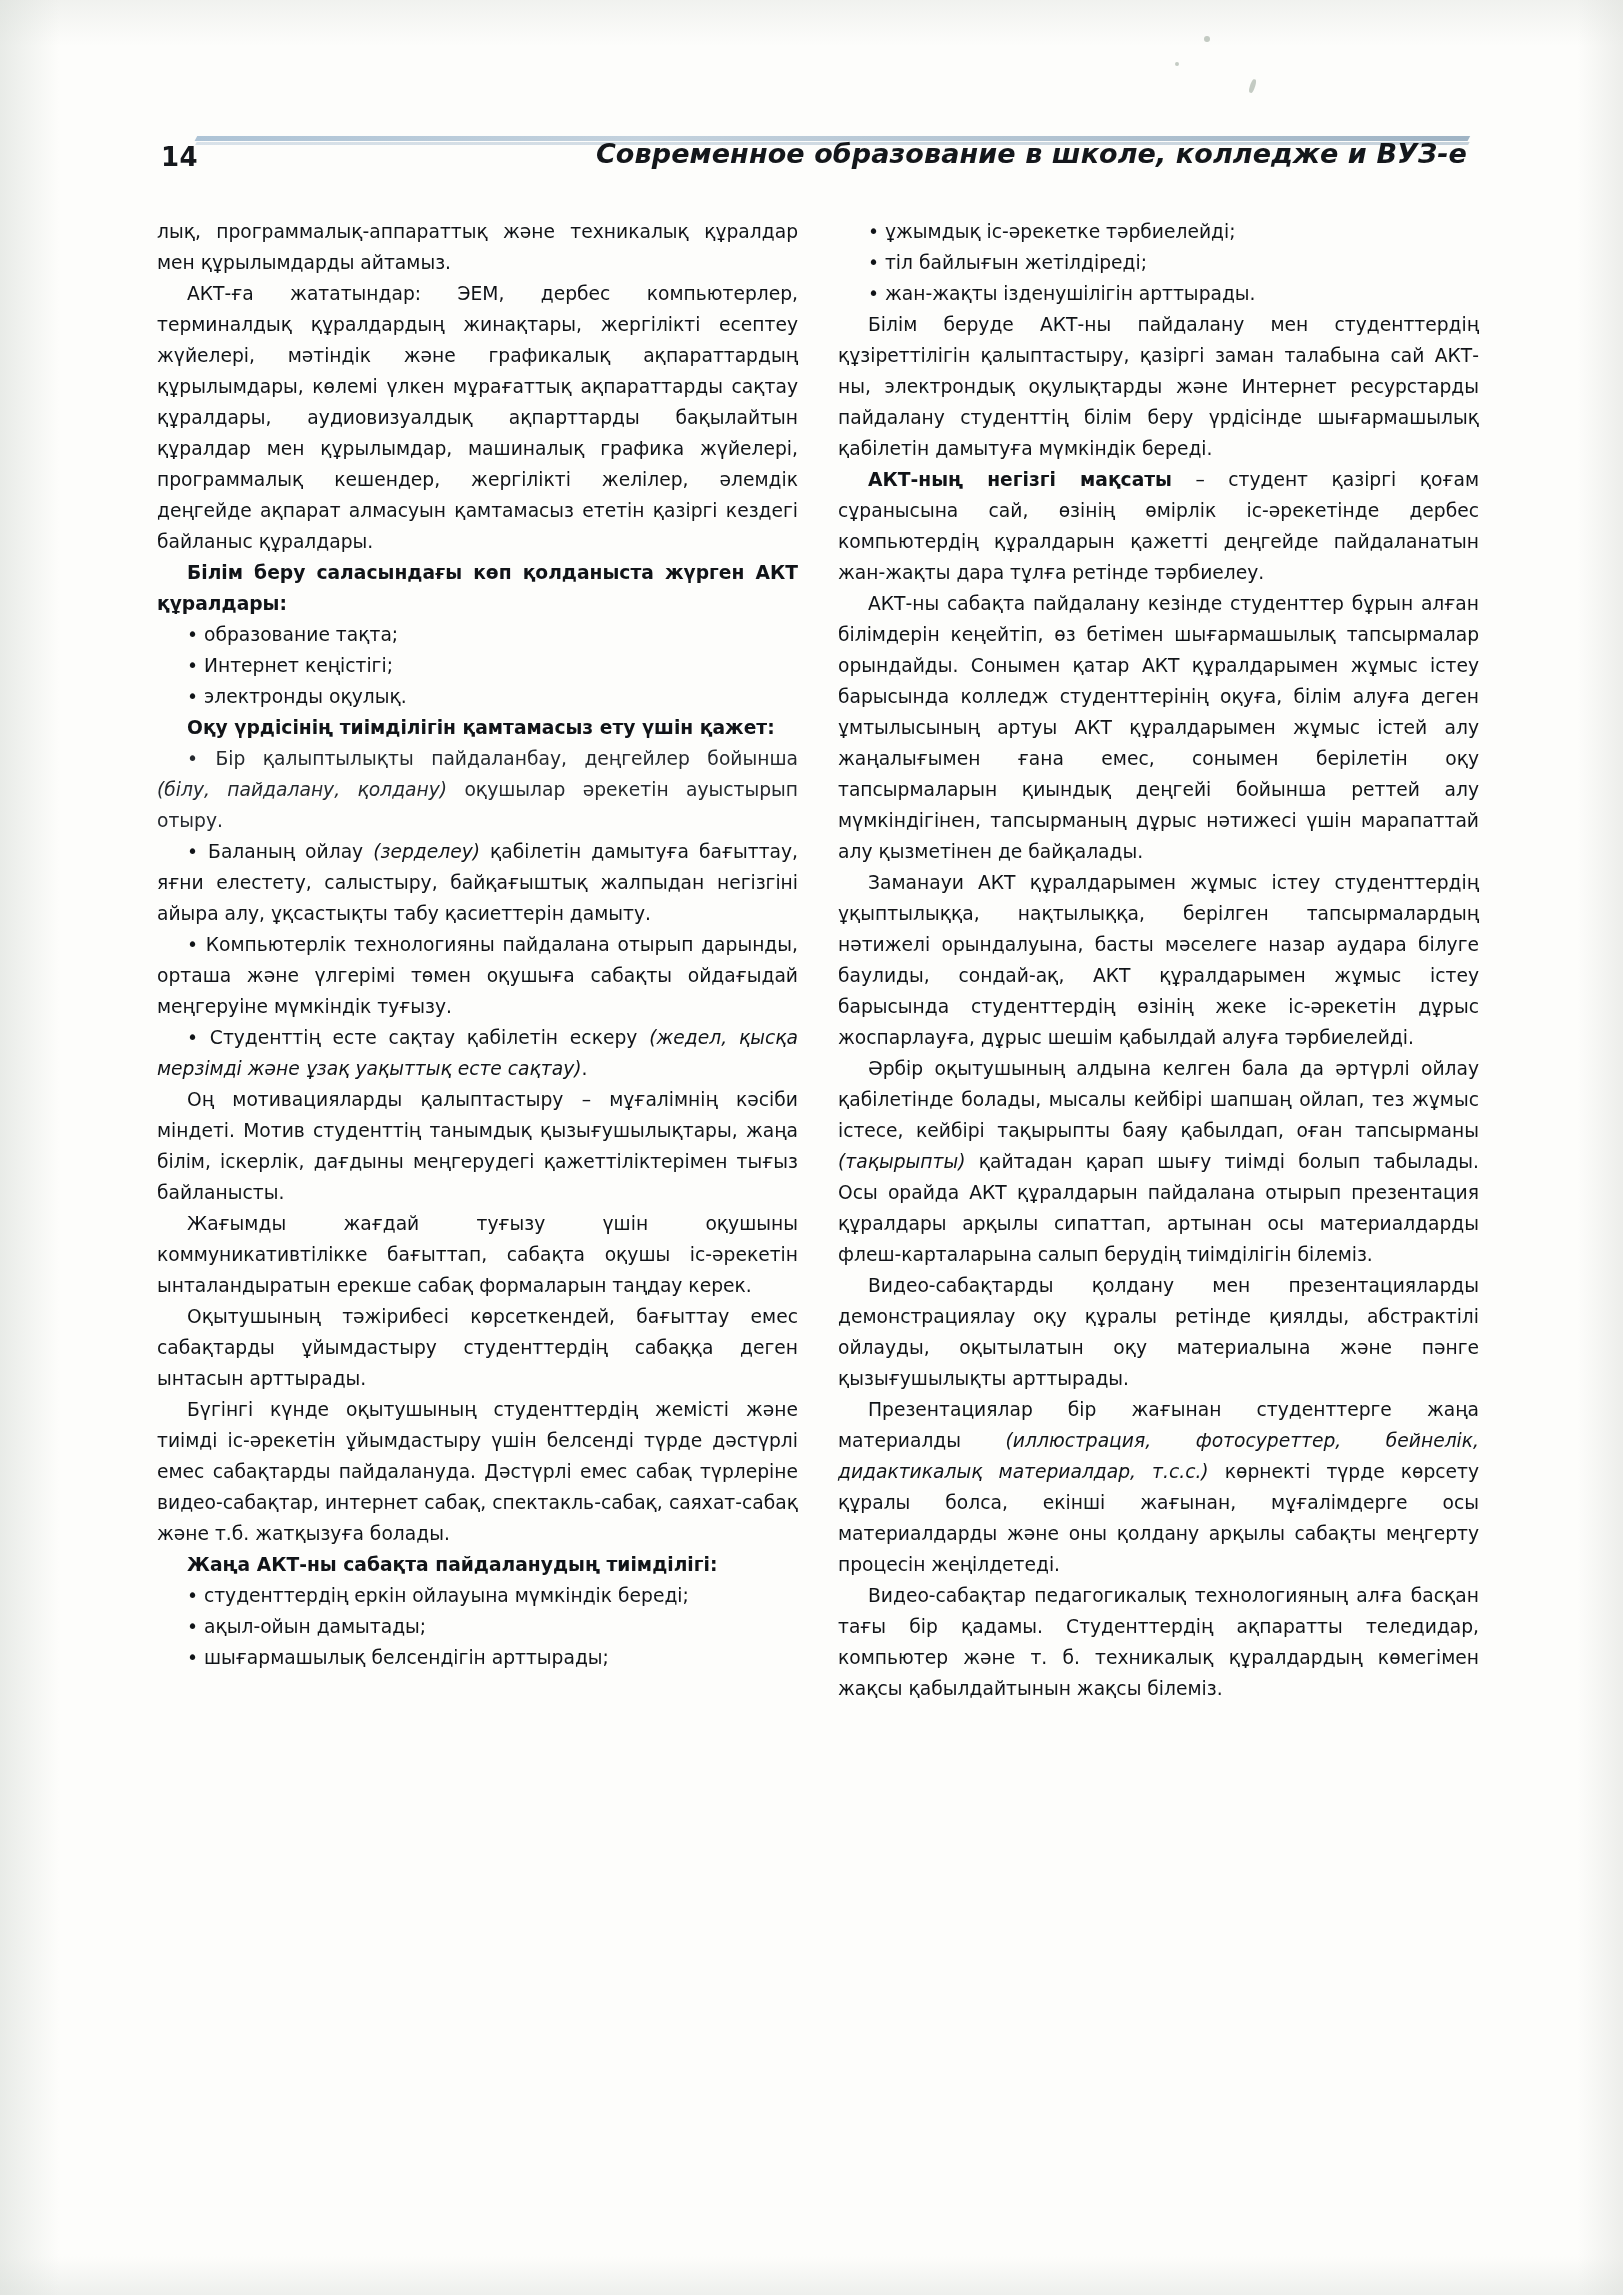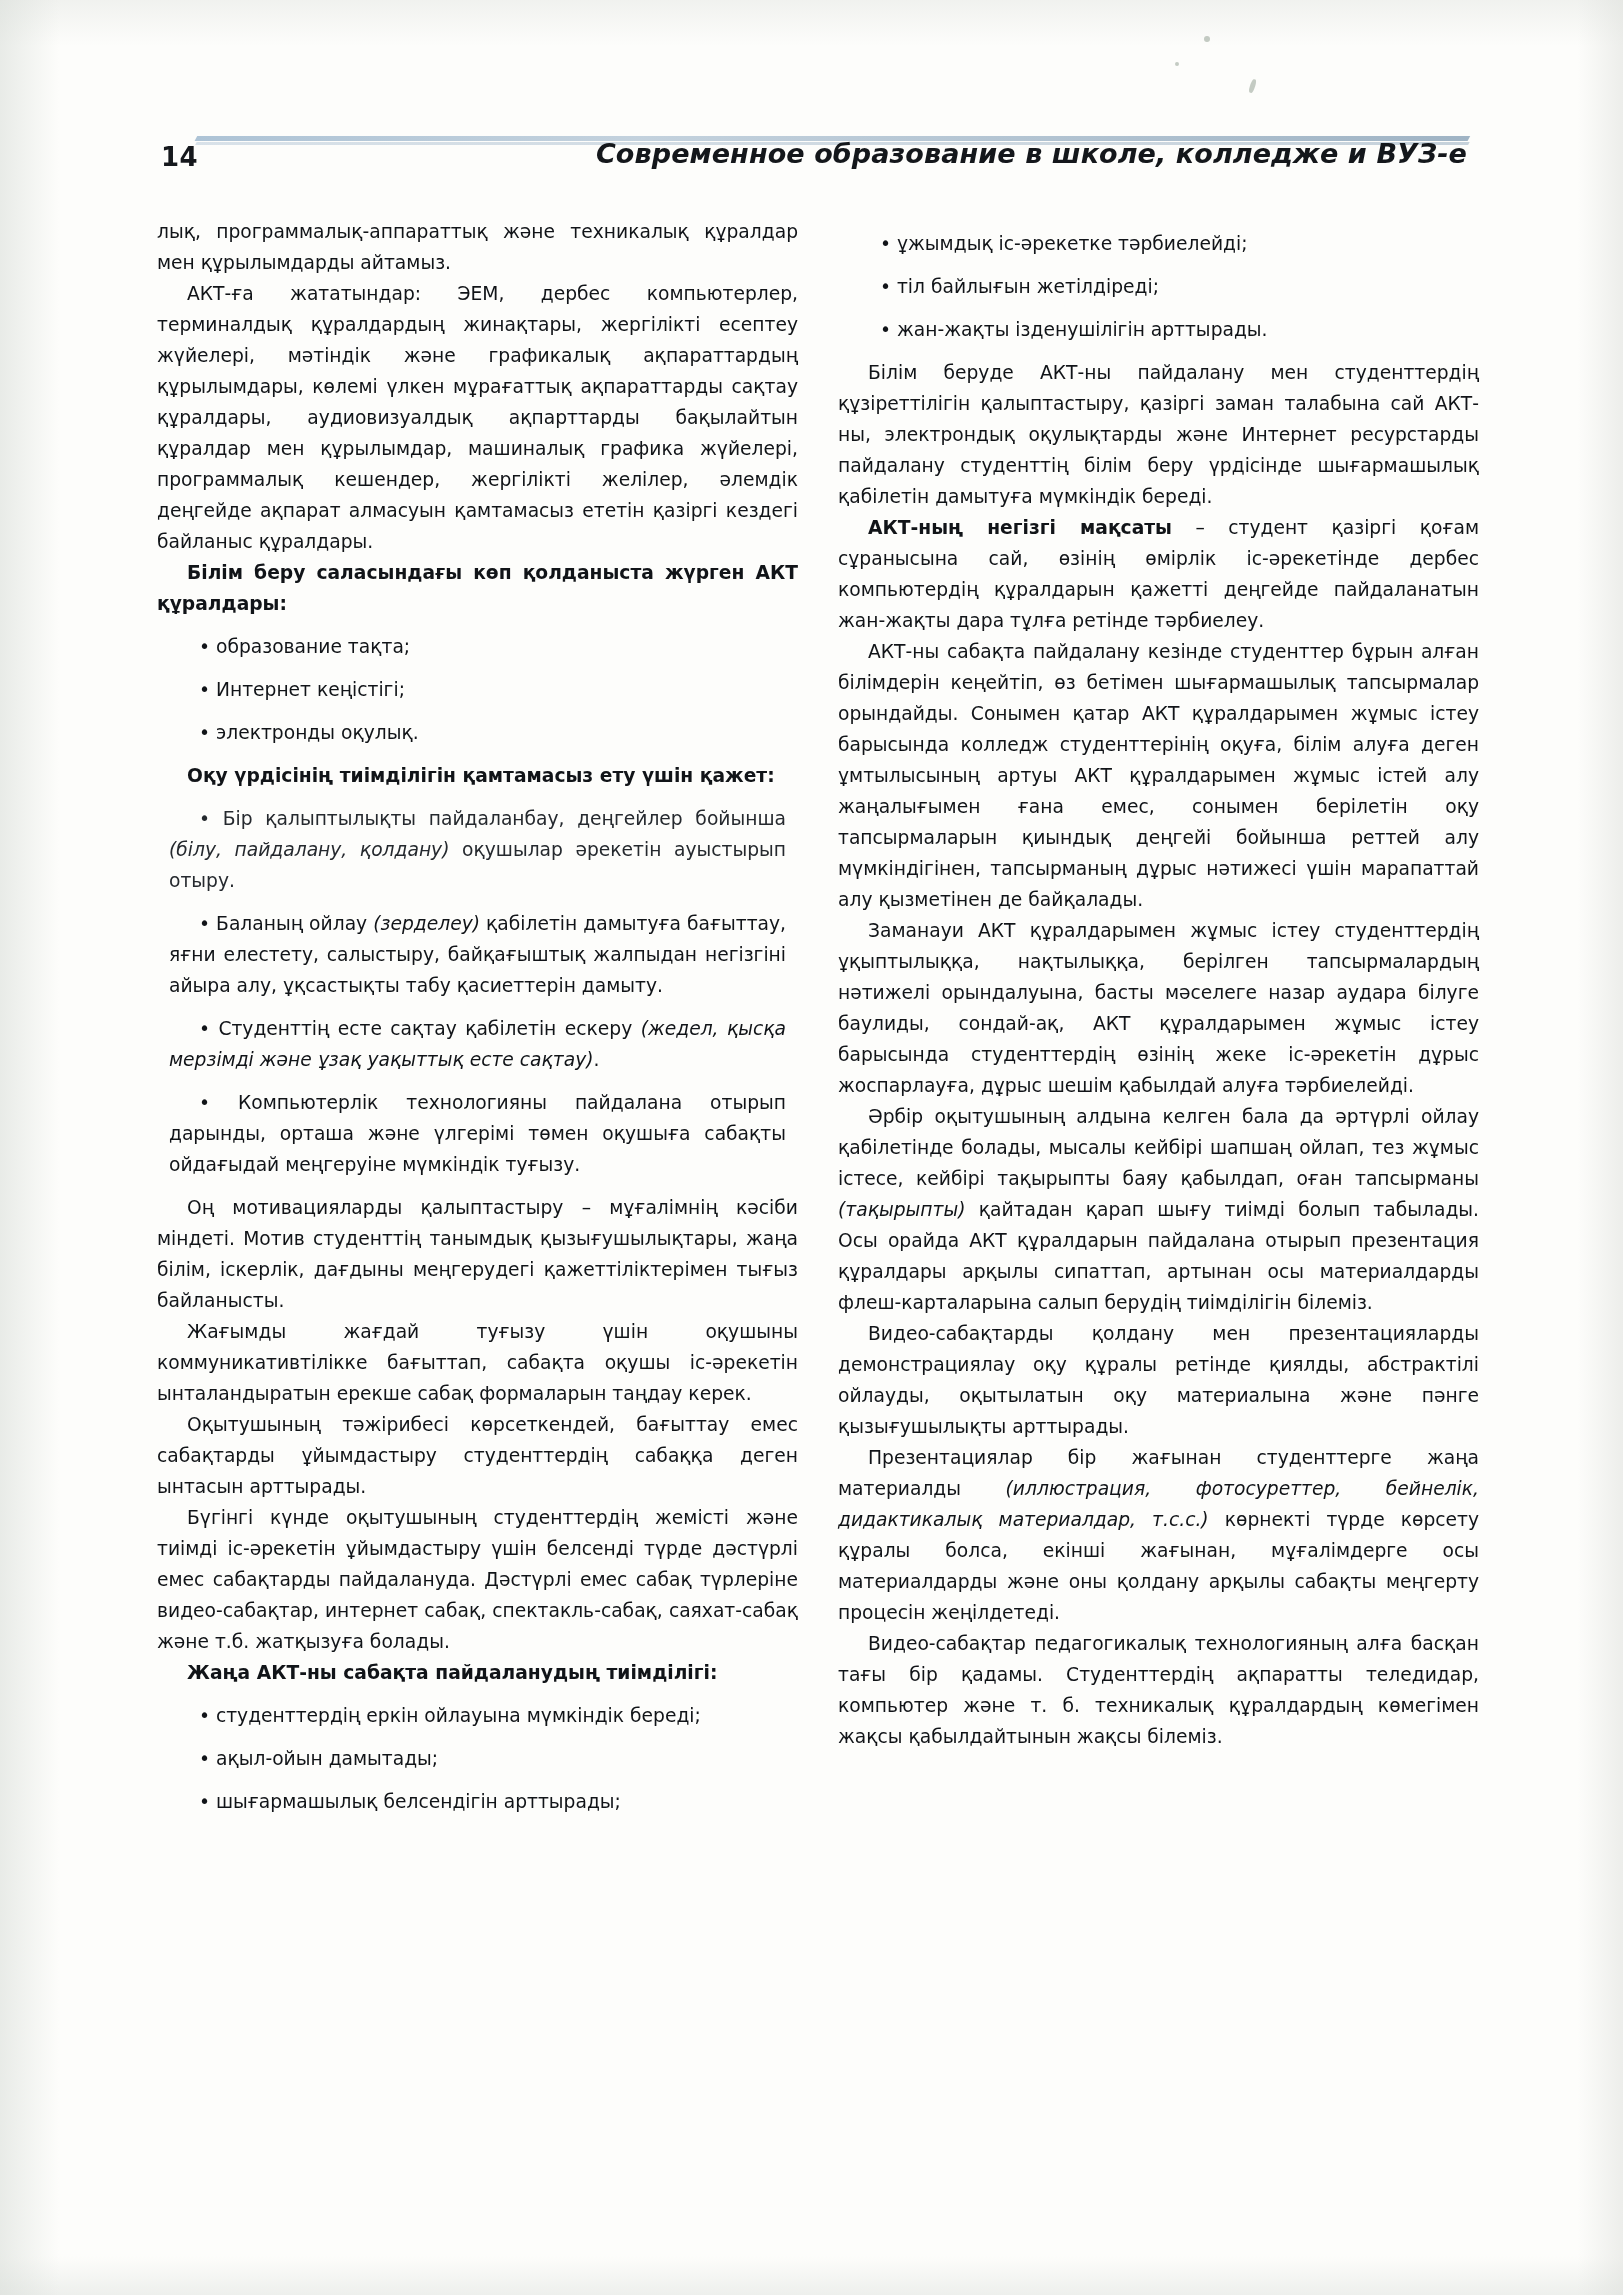--- a/index.html
+++ b/index.html
@@ -104,21 +104,21 @@
     font-size: 18.7px;
     line-height: 31px;
     text-align: justify;
     color: #111418;
     hyphens: auto;
     -webkit-hyphens: auto;
   }
   p.indent { text-indent: 30px; }
   p.bold { font-weight: bold; }
   .bullet {
-    margin: 12px;
+    margin: 0;
     font-size: 18.7px;
     line-height: 31px;
     color: #111418;
     text-indent: 30px;
     text-align: left;
   }
   .bullet.just { text-align: justify; }
   em { font-style: italic; }
   b { font-weight: bold; }
 
@@ -148,22 +148,22 @@
     <div class="col" id="col-left">
         <p class="">лық, программалық-аппараттық және техникалық құралдар мен құрылымдарды айтамыз.</p>
         <p class="indent">АКТ-ға жататындар: ЭЕМ, дербес компьютерлер, терминалдық құралдардың жинақтары, жергілікті есептеу жүйелері, мәтіндік және графикалық ақпараттардың құрылымдары, көлемі үлкен мұрағаттық ақпараттарды сақтау құралдары, аудиовизуалдық ақпарттарды бақылайтын құралдар мен құрылымдар, машиналық графика жүйелері, программалық кешендер, жергілікті желілер, әлемдік деңгейде ақпарат алмасуын қамтамасыз ететін қазіргі кездегі байланыс құралдары.</p>
         <p class="indent bold">Білім беру саласындағы көп қолданыста жүрген АКТ құралдары:</p>
         <p class="bullet just">• образование тақта;</p>
         <p class="bullet just">• Интернет кеңістігі;</p>
         <p class="bullet just">• электронды оқулық.</p>
         <p class="indent bold">Оқу үрдісінің тиімділігін қамтамасыз ету үшін қажет:</p>
         <p class="bullet just smudge">• Бір қалыптылықты пайдаланбау, деңгейлер бойынша <em>(білу, пайдалану, қолдану)</em> оқушылар әрекетін ауыстырып отыру.</p>
         <p class="bullet just">• Баланың ойлау <em>(зерделеу)</em> қабілетін дамытуға бағыттау, яғни елестету, салыстыру, байқағыштық жалпыдан негізгіні айыра алу, ұқсастықты табу қасиеттерін дамыту.</p>
+        <p class="bullet just">• Компьютерлік технологияны пайдалана отырып дарынды, орташа және үлгерімі төмен оқушыға сабақты ойдағыдай меңгеруіне мүмкіндік туғызу.</p>
         <p class="bullet just">• Студенттің есте сақтау қабілетін ескеру <em>(жедел, қысқа мерзімді және ұзақ уақыттық есте сақтау)</em>.</p>
-        <p class="bullet just">• Компьютерлік технологияны пайдалана отырып дарынды, орташа және үлгерімі төмен оқушыға сабақты ойдағыдай меңгеруіне мүмкіндік туғызу.</p>
         <p class="indent">Оң мотивацияларды қалыптастыру – мұғалімнің кәсіби міндеті. Мотив студенттің танымдық қызығушылықтары, жаңа білім, іскерлік, дағдыны меңгерудегі қажеттіліктерімен тығыз байланысты.</p>
         <p class="indent">Жағымды жағдай туғызу үшін оқушыны коммуникативтілікке бағыттап, сабақта оқушы іс-әрекетін ынталандыратын ерекше сабақ формаларын таңдау керек.</p>
         <p class="indent">Оқытушының тәжірибесі көрсеткендей, бағыттау емес сабақтарды ұйымдастыру студенттердің сабаққа деген ынтасын арттырады.</p>
         <p class="indent">Бүгінгі күнде оқытушының студенттердің жемісті және тиімді іс-әрекетін ұйымдастыру үшін белсенді түрде дәстүрлі емес сабақтарды пайдалануда. Дәстүрлі емес сабақ түрлеріне видео-сабақтар, интернет сабақ, спектакль-сабақ, саяхат-сабақ және т.б. жатқызуға болады.</p>
         <p class="indent bold">Жаңа АКТ-ны сабақта пайдаланудың тиімділігі:</p>
         <p class="bullet just">• студенттердің еркін ойлауына мүмкіндік береді;</p>
         <p class="bullet just">• ақыл-ойын дамытады;</p>
         <p class="bullet just">• шығармашылық белсендігін арттырады;</p>
       </div>
     <div class="col" id="col-right">

